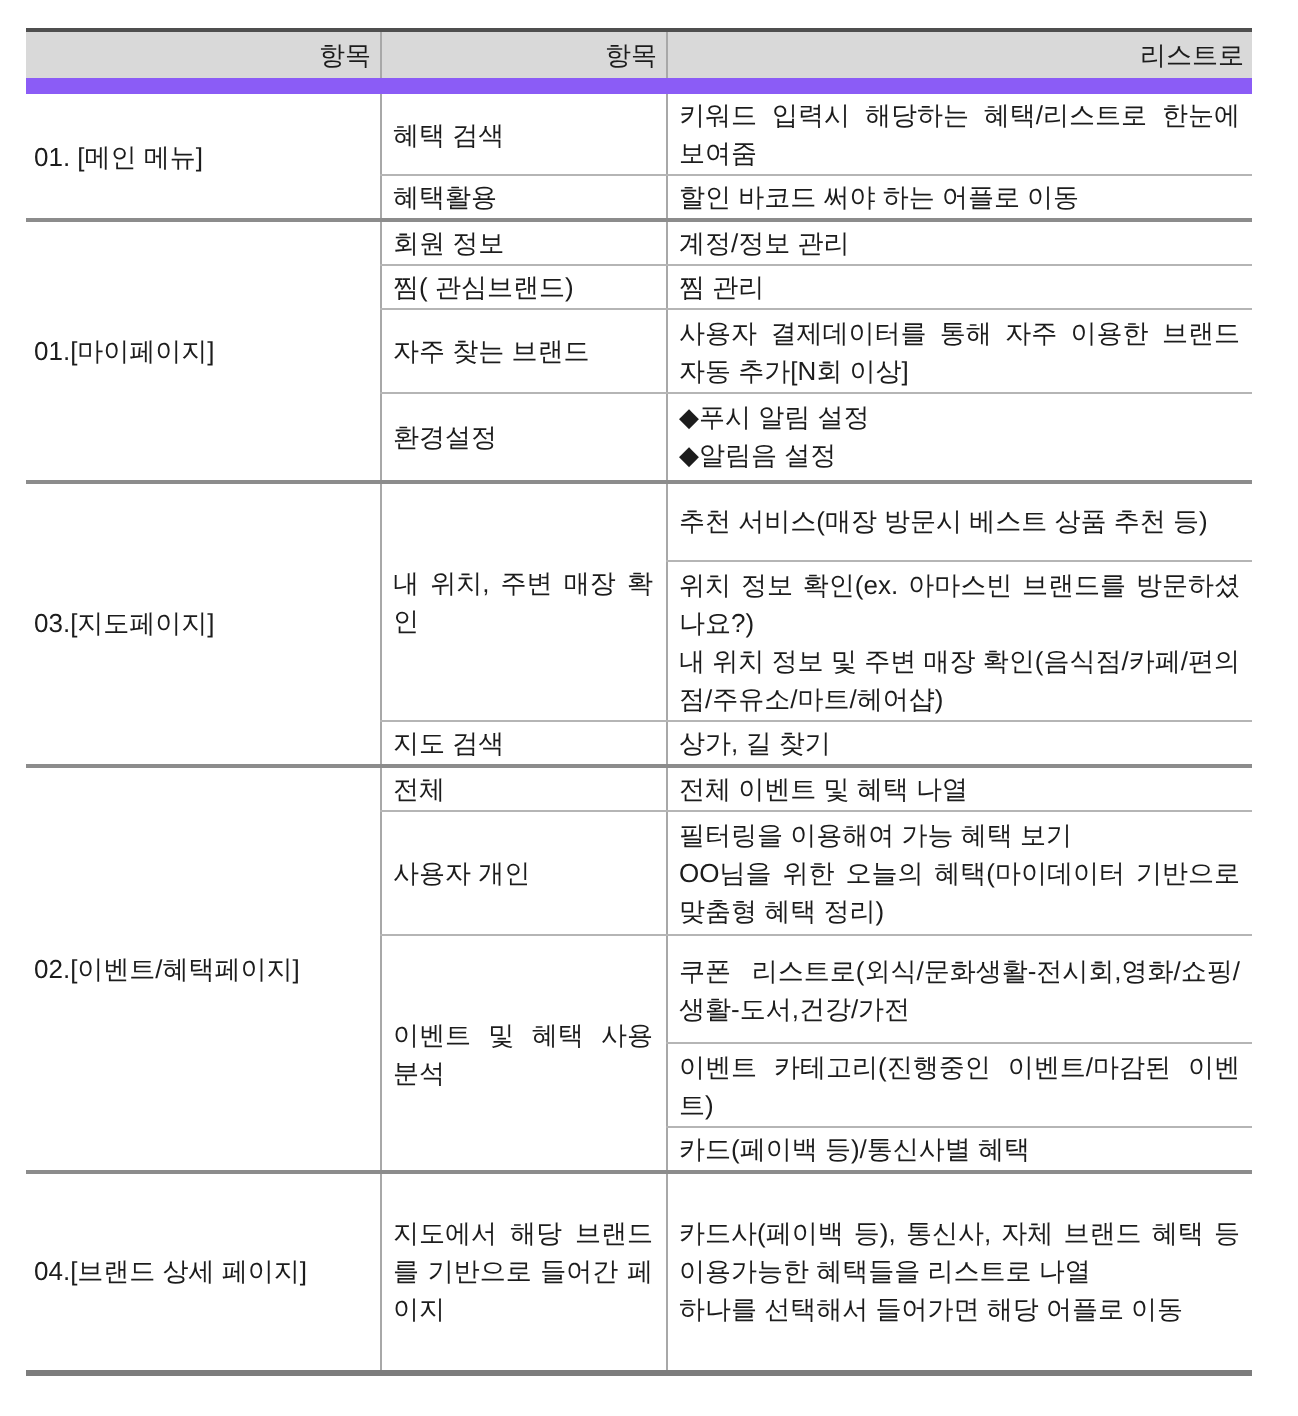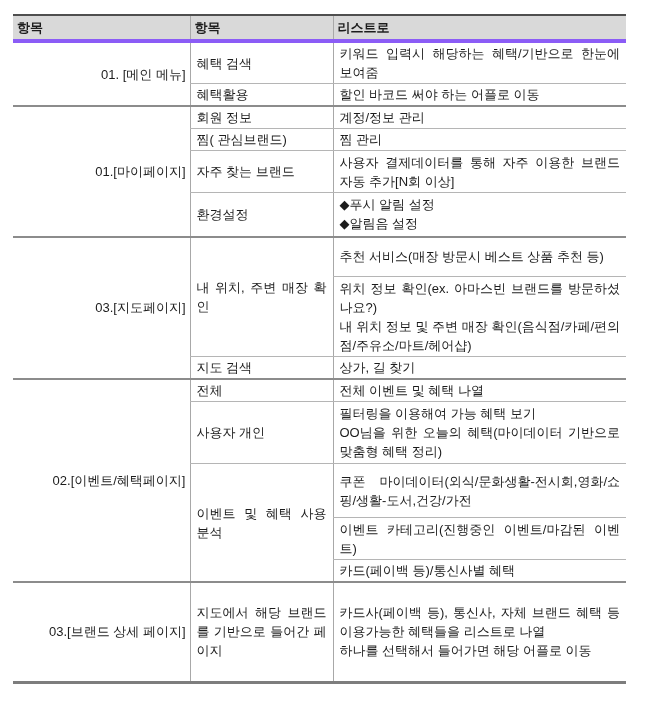--- a/index.html
+++ b/index.html
@@ -19,30 +19,30 @@
     left: 13px;
     top: 14px;
     width: 613px;
     table-layout: fixed;
     border-collapse: collapse;
     border-top: 2px solid #4f4f4f;
     border-bottom: 3px solid #7d7d7d;
   }
   thead th {
     background: #d9d9d9;
-    border-bottom: 4px solid #8b5cf6;
-    font-weight: bold;
-    text-align: left;
+    border-bottom: 8px solid #8b5cf6;
+    font-weight: normal;
+    text-align: right;
     padding: 2px 4px;
   }
   tbody.section { border-top: 2px solid #8c8c8c; }
   td { border-bottom: 1px solid #b5b5b5; vertical-align: middle; }
   th.c2, td.c2, th.c3, td.c3 { border-left: 1px solid #a8a8a8; }
   td.c1 {
-    text-align: right;
+    text-align: left;
     padding: 0 4px;
     white-space: nowrap;
   }
   td.c2, td.c3 { padding: 1px 6px; }
   td.c2, .para {
     text-align: justify;
     word-break: break-all;
   }
   .para + .para { margin-top: 0; }
 </style>
@@ -62,21 +62,21 @@
         <th class="c2">항목</th>
         <th class="c3">리스트로</th>
       </tr>
     </thead>
 
     <tbody class="section">
       <tr style="height:42px">
         <td class="c1" rowspan="2">01. [메인 메뉴]</td>
         <td class="c2">혜택 검색</td>
         <td class="c3">
-          <div class="para">키워드 입력시 해당하는 혜택/기반으로 한눈에 보여줌</div>
+          <div class="para">키워드 입력시 해당하는 혜택/리스트로 한눈에 보여줌</div>
         </td>
       </tr>
       <tr style="height:22px">
         <td class="c2">혜택활용</td>
         <td class="c3">
           <div class="para">할인 바코드 써야 하는 어플로 이동</div>
         </td>
       </tr>
     </tbody>
 
@@ -142,38 +142,38 @@
       <tr style="height:62px">
         <td class="c2">사용자 개인</td>
         <td class="c3">
           <div class="para">필터링을 이용해여 가능 혜택 보기</div>
           <div class="para">OO님을 위한 오늘의 혜택(마이데이터 기반으로 맞춤형 혜택 정리)</div>
         </td>
       </tr>
       <tr style="height:54px">
         <td class="c2" rowspan="3">이벤트 및 혜택 사용 분석</td>
         <td class="c3">
-          <div class="para">쿠폰 마이데이터(외식/문화생활-전시회,영화/쇼핑/생활-도서,건강/가전</div>
+          <div class="para">쿠폰 리스트로(외식/문화생활-전시회,영화/쇼핑/생활-도서,건강/가전</div>
         </td>
       </tr>
       <tr style="height:42px">
         <td class="c3">
           <div class="para">이벤트 카테고리(진행중인 이벤트/마감된 이벤트)</div>
         </td>
       </tr>
       <tr style="height:22px">
         <td class="c3">
           <div class="para">카드(페이백 등)/통신사별 혜택</div>
         </td>
       </tr>
     </tbody>
 
     <tbody class="section">
       <tr style="height:100px">
-        <td class="c1">03.[브랜드 상세 페이지]</td>
+        <td class="c1">04.[브랜드 상세 페이지]</td>
         <td class="c2">지도에서 해당 브랜드를 기반으로 들어간 페이지</td>
         <td class="c3">
           <div class="para">카드사(페이백 등), 통신사, 자체 브랜드 혜택 등 이용가능한 혜택들을 리스트로 나열</div>
           <div class="para">하나를 선택해서 들어가면 해당 어플로 이동</div>
         </td>
       </tr>
     </tbody>
   </table>
 </div>
 

